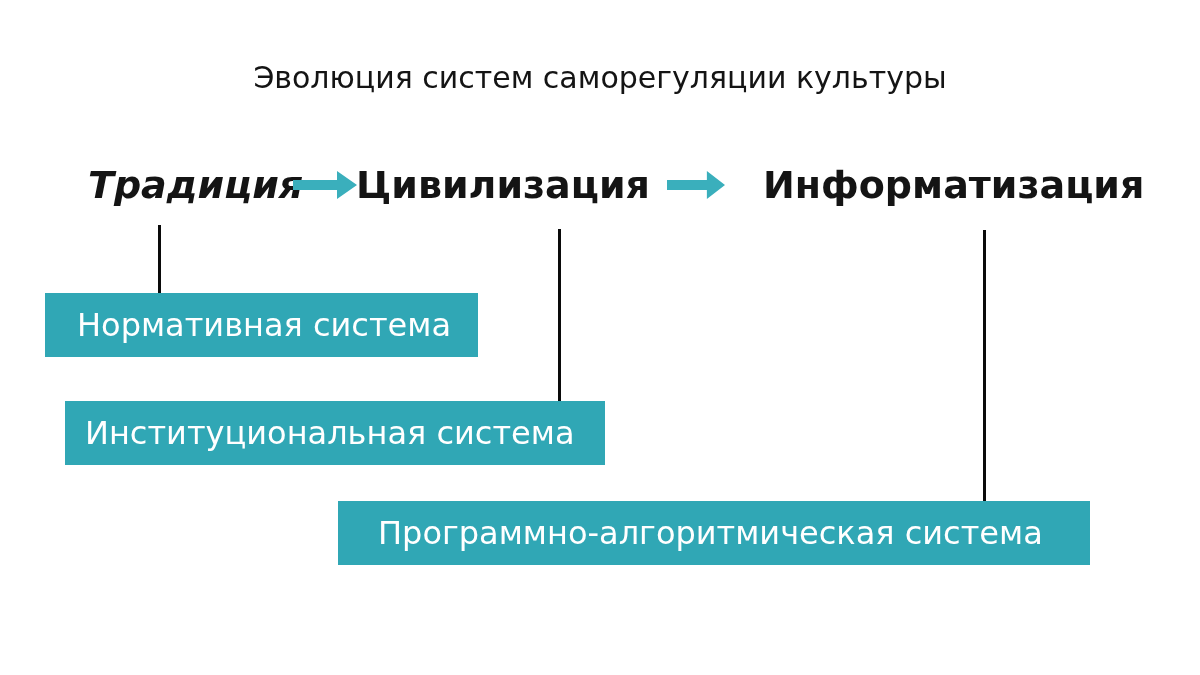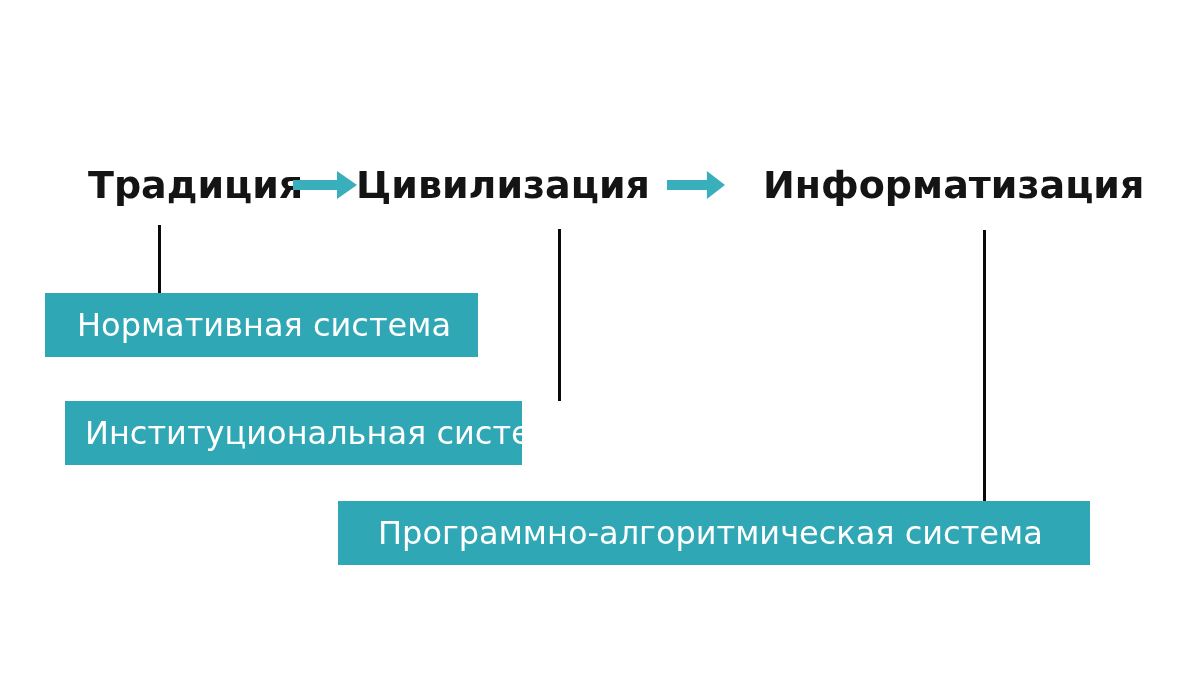--- a/index.html
+++ b/index.html
@@ -37,21 +37,21 @@
   }
   .stage {
     position: absolute;
     top: 163px;
     font-size: 38px;
     line-height: 44px;
     font-weight: 700;
     color: var(--heading-text);
     white-space: nowrap;
   }
-  .stage-1 { left: 88px; }
+  .stage-1 { left: 88px; font-style: italic; }
   .stage-2 { left: 356px; }
   .stage-3 { left: 755px; margin-left: 8px; }
   .arrow {
     position: absolute;
     top: 171px;
     height: 28px;
     display: block;
   }
   .arrow-1 { left: 293px; width: 64px; }
   .arrow-2 { left: 667px; width: 58px; }
@@ -69,28 +69,29 @@
     height: 64px;
     background: var(--teal-box);
     color: var(--box-text);
     display: flex;
     align-items: center;
     font-size: 32px;
     white-space: nowrap;
     box-sizing: border-box;
   }
   .box-1 { left: 45px;  top: 293px; width: 433px; padding-left: 32px; }
-  .box-2 { left: 65px;  top: 401px; width: 457px; padding-left: 20px; }
+  .box-2 { left: 65px;  top: 401px; width: 540px; padding-left: 20px; }
   .box-3 { left: 338px; top: 501px; width: 752px; padding-left: 40px; }
 </style>
 </head>
 <body>
 
 <div class="slide">
 
+  <h1 class="title">Эволюция систем саморегуляции культуры</h1>
 
   <div class="stage stage-1">Традиция</div>
 
   <svg class="arrow arrow-1" viewBox="0 0 64 28" preserveAspectRatio="none" aria-hidden="true">
     <polygon points="0,9 44,9 44,0 64,14 44,28 44,19 0,19"></polygon>
   </svg>
 
   <div class="stage stage-2">Цивилизация</div>
 
   <svg class="arrow arrow-2" viewBox="0 0 64 28" preserveAspectRatio="none" aria-hidden="true">

